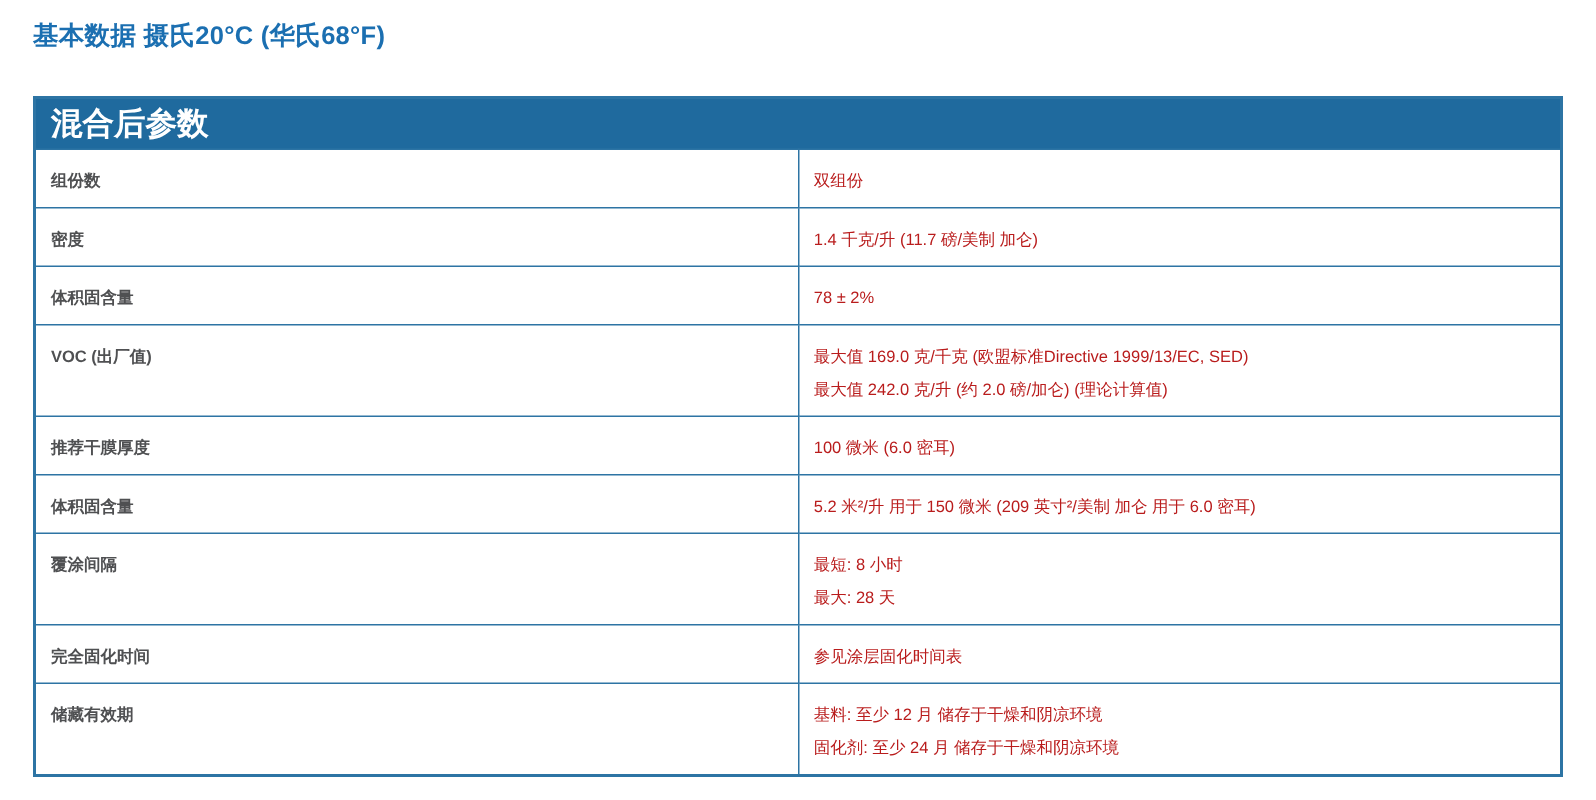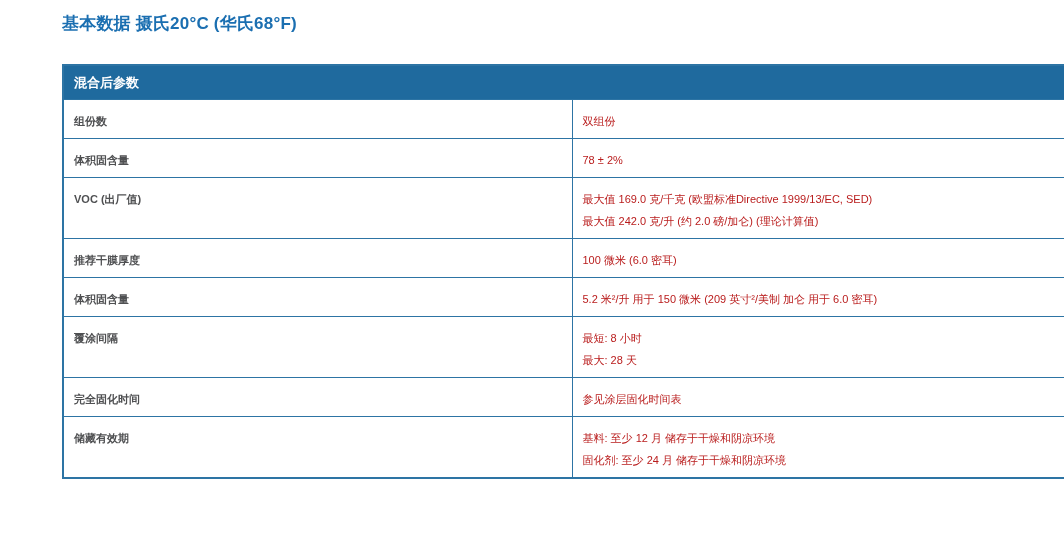--- a/index.html
+++ b/index.html
@@ -7,42 +7,41 @@
     width: 1064px;
     height: 533px;
     background: #ffffff;
     font-family: "Liberation Sans", sans-serif;
     overflow: hidden;
   }
   .page {
     width: 848px;
     height: 533px;
     padding: 12px 22px 0 22px;
-    margin-left: 40px;
   }
   .page-title {
     color: #1b6fb1;
     font-size: 17px;
     font-weight: bold;
     letter-spacing: 0.2px;
     margin-bottom: 29px;
   }
   table.params {
     width: 1020px;
     border-collapse: collapse;
     table-layout: fixed;
   }
   table.params, table.params th, table.params td {
     border: 1px solid #2d74a4;
   }
   table.params { border: 2px solid #2d74a4; }
   th.table-header {
     background: #1f6a9e;
     color: #ffffff;
-    font-size: 13px;
+    font-size: 21px;
     font-weight: bold;
     text-align: left;
     padding: 7px 10px 7px 10px;
     line-height: 19px;
   }
   td {
     font-size: 11px;
     line-height: 22px;
     vertical-align: top;
     padding: 10px 10px 6px 10px;
@@ -66,20 +65,24 @@
   <table class="params">
     <tbody>
         <tr>
       <th class="table-header" colspan="2">混合后参数</th>
     </tr>
     <tr>
       <td class="row-label">组份数</td>
       <td class="row-value">双组份</td>
     </tr>
     <tr>
+      <td class="row-label">密度</td>
+      <td class="row-value">1.4 千克/升 (11.7 磅/美制 加仑)</td>
+    </tr>
+    <tr>
       <td class="row-label">体积固含量</td>
       <td class="row-value">78 ± 2%</td>
     </tr>
     <tr>
       <td class="row-label">VOC (出厂值)</td>
       <td class="row-value">最大值 169.0 克/千克 (欧盟标准Directive 1999/13/EC, SED)
 最大值 242.0 克/升 (约 2.0 磅/加仑) (理论计算值)</td>
     </tr>
     <tr>
       <td class="row-label">推荐干膜厚度</td>

